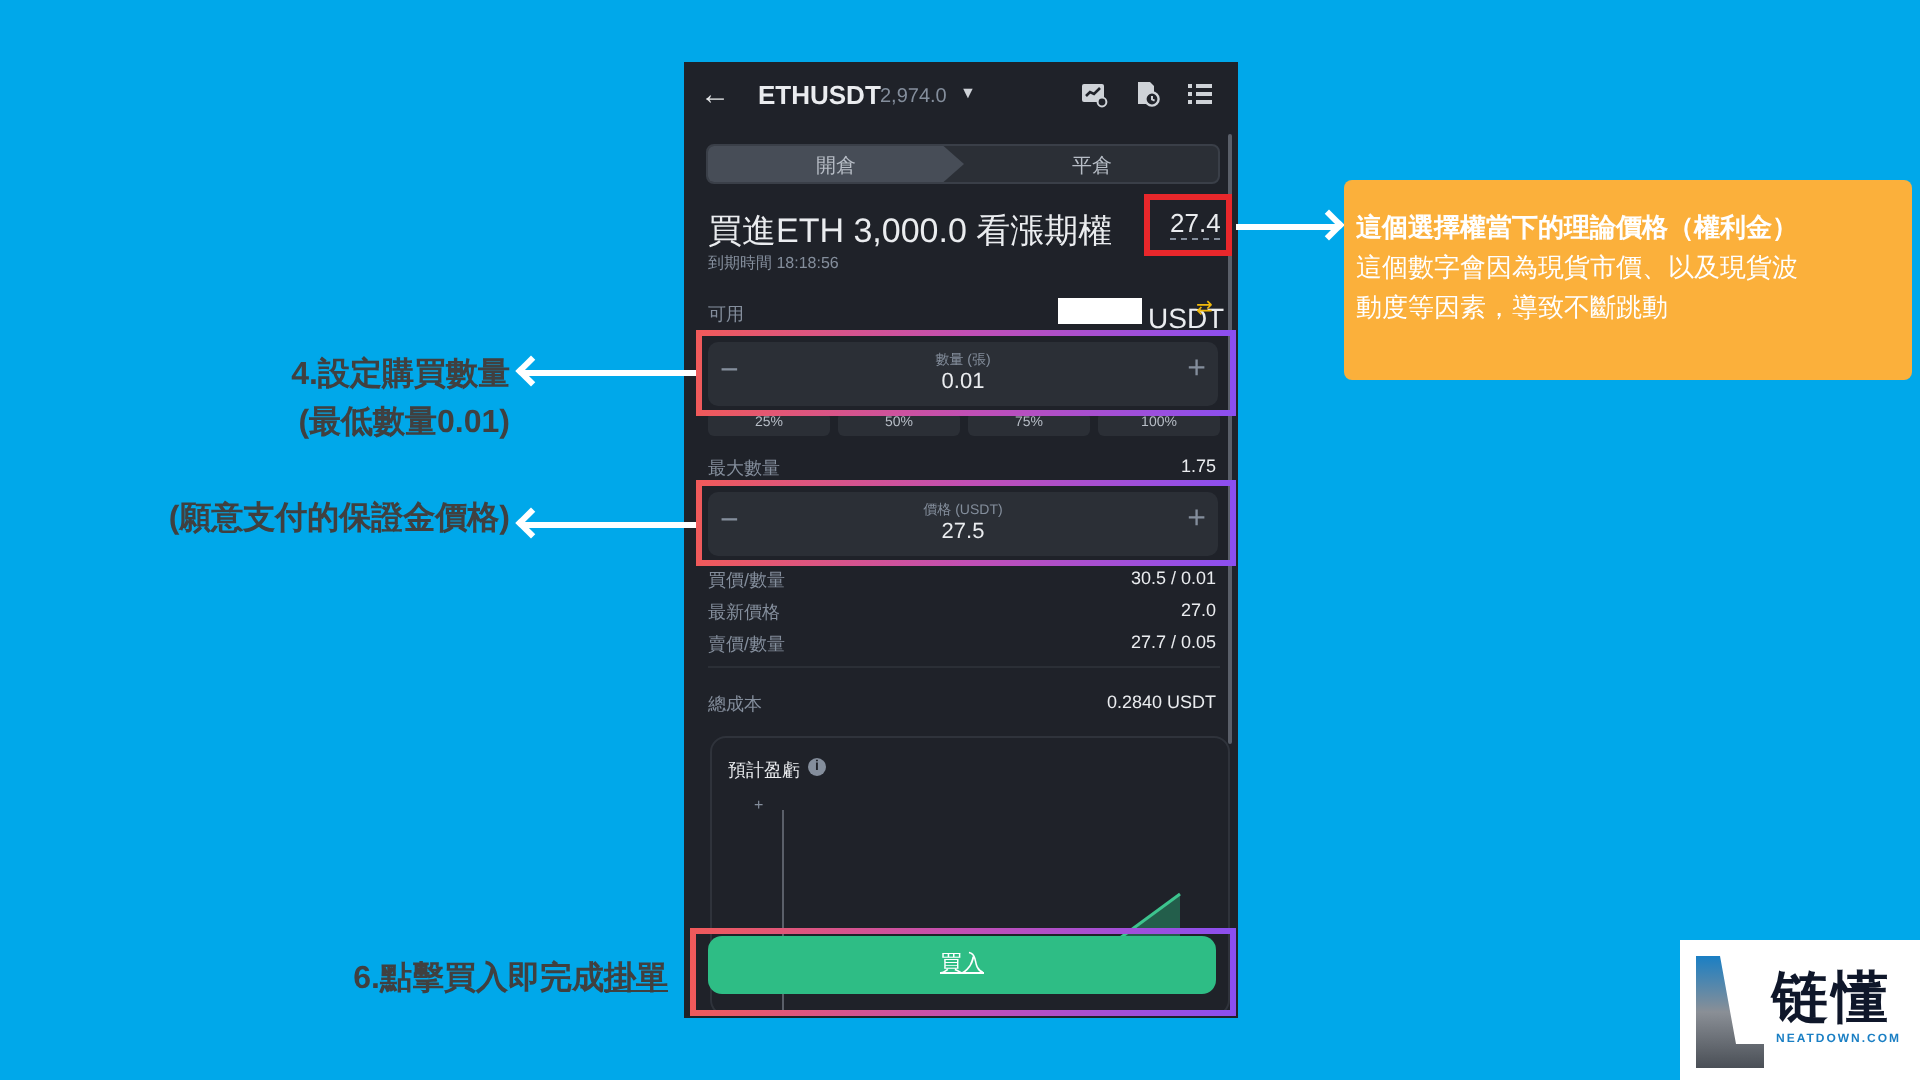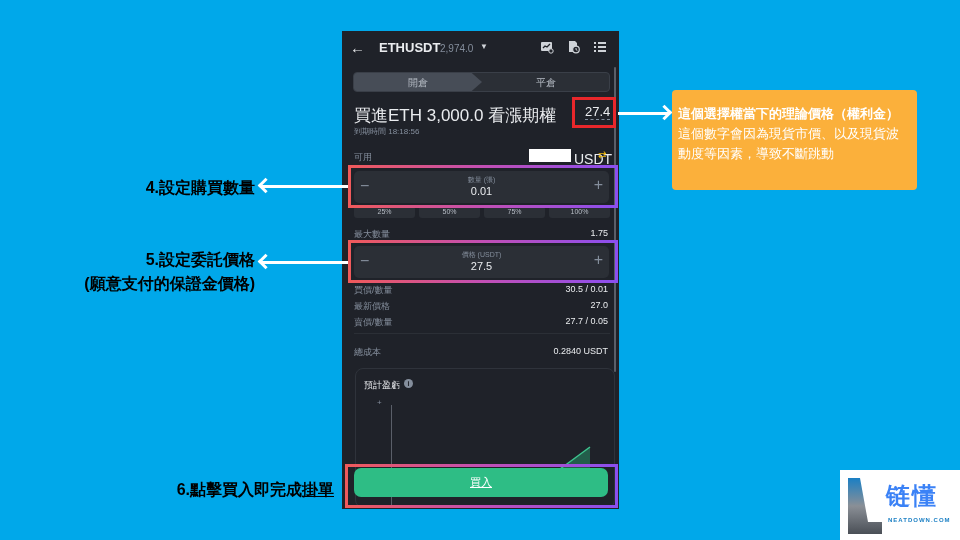--- a/index.html
+++ b/index.html
@@ -49,32 +49,32 @@
   .info-icon { position: absolute; left: 48px; top: 10px; width: 9px; height: 9px; border-radius: 50%; background: #848e9c; color: #1f2229; font-size: 7px; text-align: center; line-height: 9px; font-weight: bold; }
   .axis-plus { position: absolute; left: 21px; top: 29px; font-size: 8px; color: #848e9c; }
   .axis-line { position: absolute; left: 35px; top: 36px; width: 1px; height: 100px; background: #5a5f69; }
   .chart-svg { position: absolute; left: 0; top: 0; }
 
   .buy-btn { position: absolute; left: 12px; top: 437px; width: 254px; height: 29px; background: #2ebd85; border-radius: 7px; font-size: 11px; color: #fff; text-align: center; line-height: 29px; text-decoration: underline; }
 
   .hl { position: absolute; pointer-events: none; }
   .hl-red { border: 3px solid #e8272b; }
 
-  .annot { position: absolute; font-weight: bold; color: #000000; text-align: right; font-size: 16px; line-height: 24px; }
+  .annot { position: absolute; font-weight: bold; color: #404040; text-align: right; font-size: 16px; line-height: 24px; }
   .arrow-left { position: absolute; height: 3px; background: #fff; }
   .arrow-left::before { content: ""; position: absolute; left: -2px; top: -5px; width: 8px; height: 8px; border-left: 3px solid #fff; border-bottom: 3px solid #fff; transform: rotate(45deg); }
   .arrow-right { position: absolute; height: 3px; background: #fff; }
   .arrow-right::after { content: ""; position: absolute; right: -2px; top: -5px; width: 8px; height: 8px; border-right: 3px solid #fff; border-top: 3px solid #fff; transform: rotate(45deg); }
 
-  .note { position: absolute; left: 672px; top: 90px; width: 245px; height: 100px; background: #fbb03b; border-radius: 4px; padding: 14px 6px; font-size: 13px; line-height: 20px; color: #fff; }
+  .note { position: absolute; left: 672px; top: 90px; width: 284px; height: 100px; background: #fbb03b; border-radius: 4px; padding: 14px 6px; font-size: 13px; line-height: 20px; color: #fff; }
   .note .bold { font-weight: bold; }
 
   .logo { position: absolute; left: 840px; top: 470px; width: 120px; height: 70px; background: #fff; }
   .logo-l { position: absolute; left: 6px; top: 6px; width: 36px; height: 60px; }
-  .logo-cn { position: absolute; left: 46px; top: 10px; font-size: 24px; font-weight: bold; color: #3b82f6; letter-spacing: 2px; }
+  .logo-cn { position: absolute; left: 46px; top: 10px; font-size: 28px; font-weight: bold; color: #0f172a; letter-spacing: 2px; }
   .logo-en { position: absolute; left: 48px; top: 47px; font-size: 6px; color: #1a7fc4; letter-spacing: 1px; font-weight: bold; }
 </style>
 </head>
 <body>
 
 <div class="phone">
   <div class="topbar">
     <span class="back-icon">←</span>
     <span class="pair">ETHUSDT</span>
     <span class="pair-price">2,974.0</span>
@@ -182,25 +182,25 @@
   <div class="buy-btn">買入</div>
 </div>
 
 <div class="hl hl-red" style="left:572px; top:97px; width:44px; height:31px;"></div>
 <div class="hl" style="left:348px; top:165px; width:270px; height:43px; background:linear-gradient(90deg,#f05a5a,#c24fb4,#8b4ff0); -webkit-mask: linear-gradient(#000 0 0) content-box, linear-gradient(#000 0 0); -webkit-mask-composite: xor; mask-composite: exclude; padding:3px;"></div>
 <div class="hl" style="left:348px; top:240px; width:270px; height:43px; background:linear-gradient(90deg,#f05a5a,#c24fb4,#8b4ff0); -webkit-mask: linear-gradient(#000 0 0) content-box, linear-gradient(#000 0 0); -webkit-mask-composite: xor; mask-composite: exclude; padding:3px;"></div>
 <div class="hl" style="left:345px; top:464px; width:273px; height:44px; background:linear-gradient(90deg,#f05a5a,#c24fb4,#8b4ff0); -webkit-mask: linear-gradient(#000 0 0) content-box, linear-gradient(#000 0 0); -webkit-mask-composite: xor; mask-composite: exclude; padding:3px;"></div>
 
 <div class="annot" style="left:60px; top:176px; width:195px;">
   <div>4.設定購買數量</div>
+  <div>(最低數量0.01)</div>
 </div>
 <div class="arrow-left" style="left:262px; top:185px; width:86px;"></div>
 
 <div class="annot" style="left:10px; top:248px; width:245px;">
-  <div>5.設定委託價格</div>
   <div>(願意支付的保證金價格)</div>
 </div>
 <div class="arrow-left" style="left:262px; top:261px; width:86px;"></div>
 
 <div class="annot" style="left:100px; top:478px; width:234px;">
   <span>6.點擊買入即完成</span><span style="text-decoration:underline;">掛單</span>
 </div>
 
 <div class="arrow-right" style="left:618px; top:112px; width:50px;"></div>
 <div class="note">

